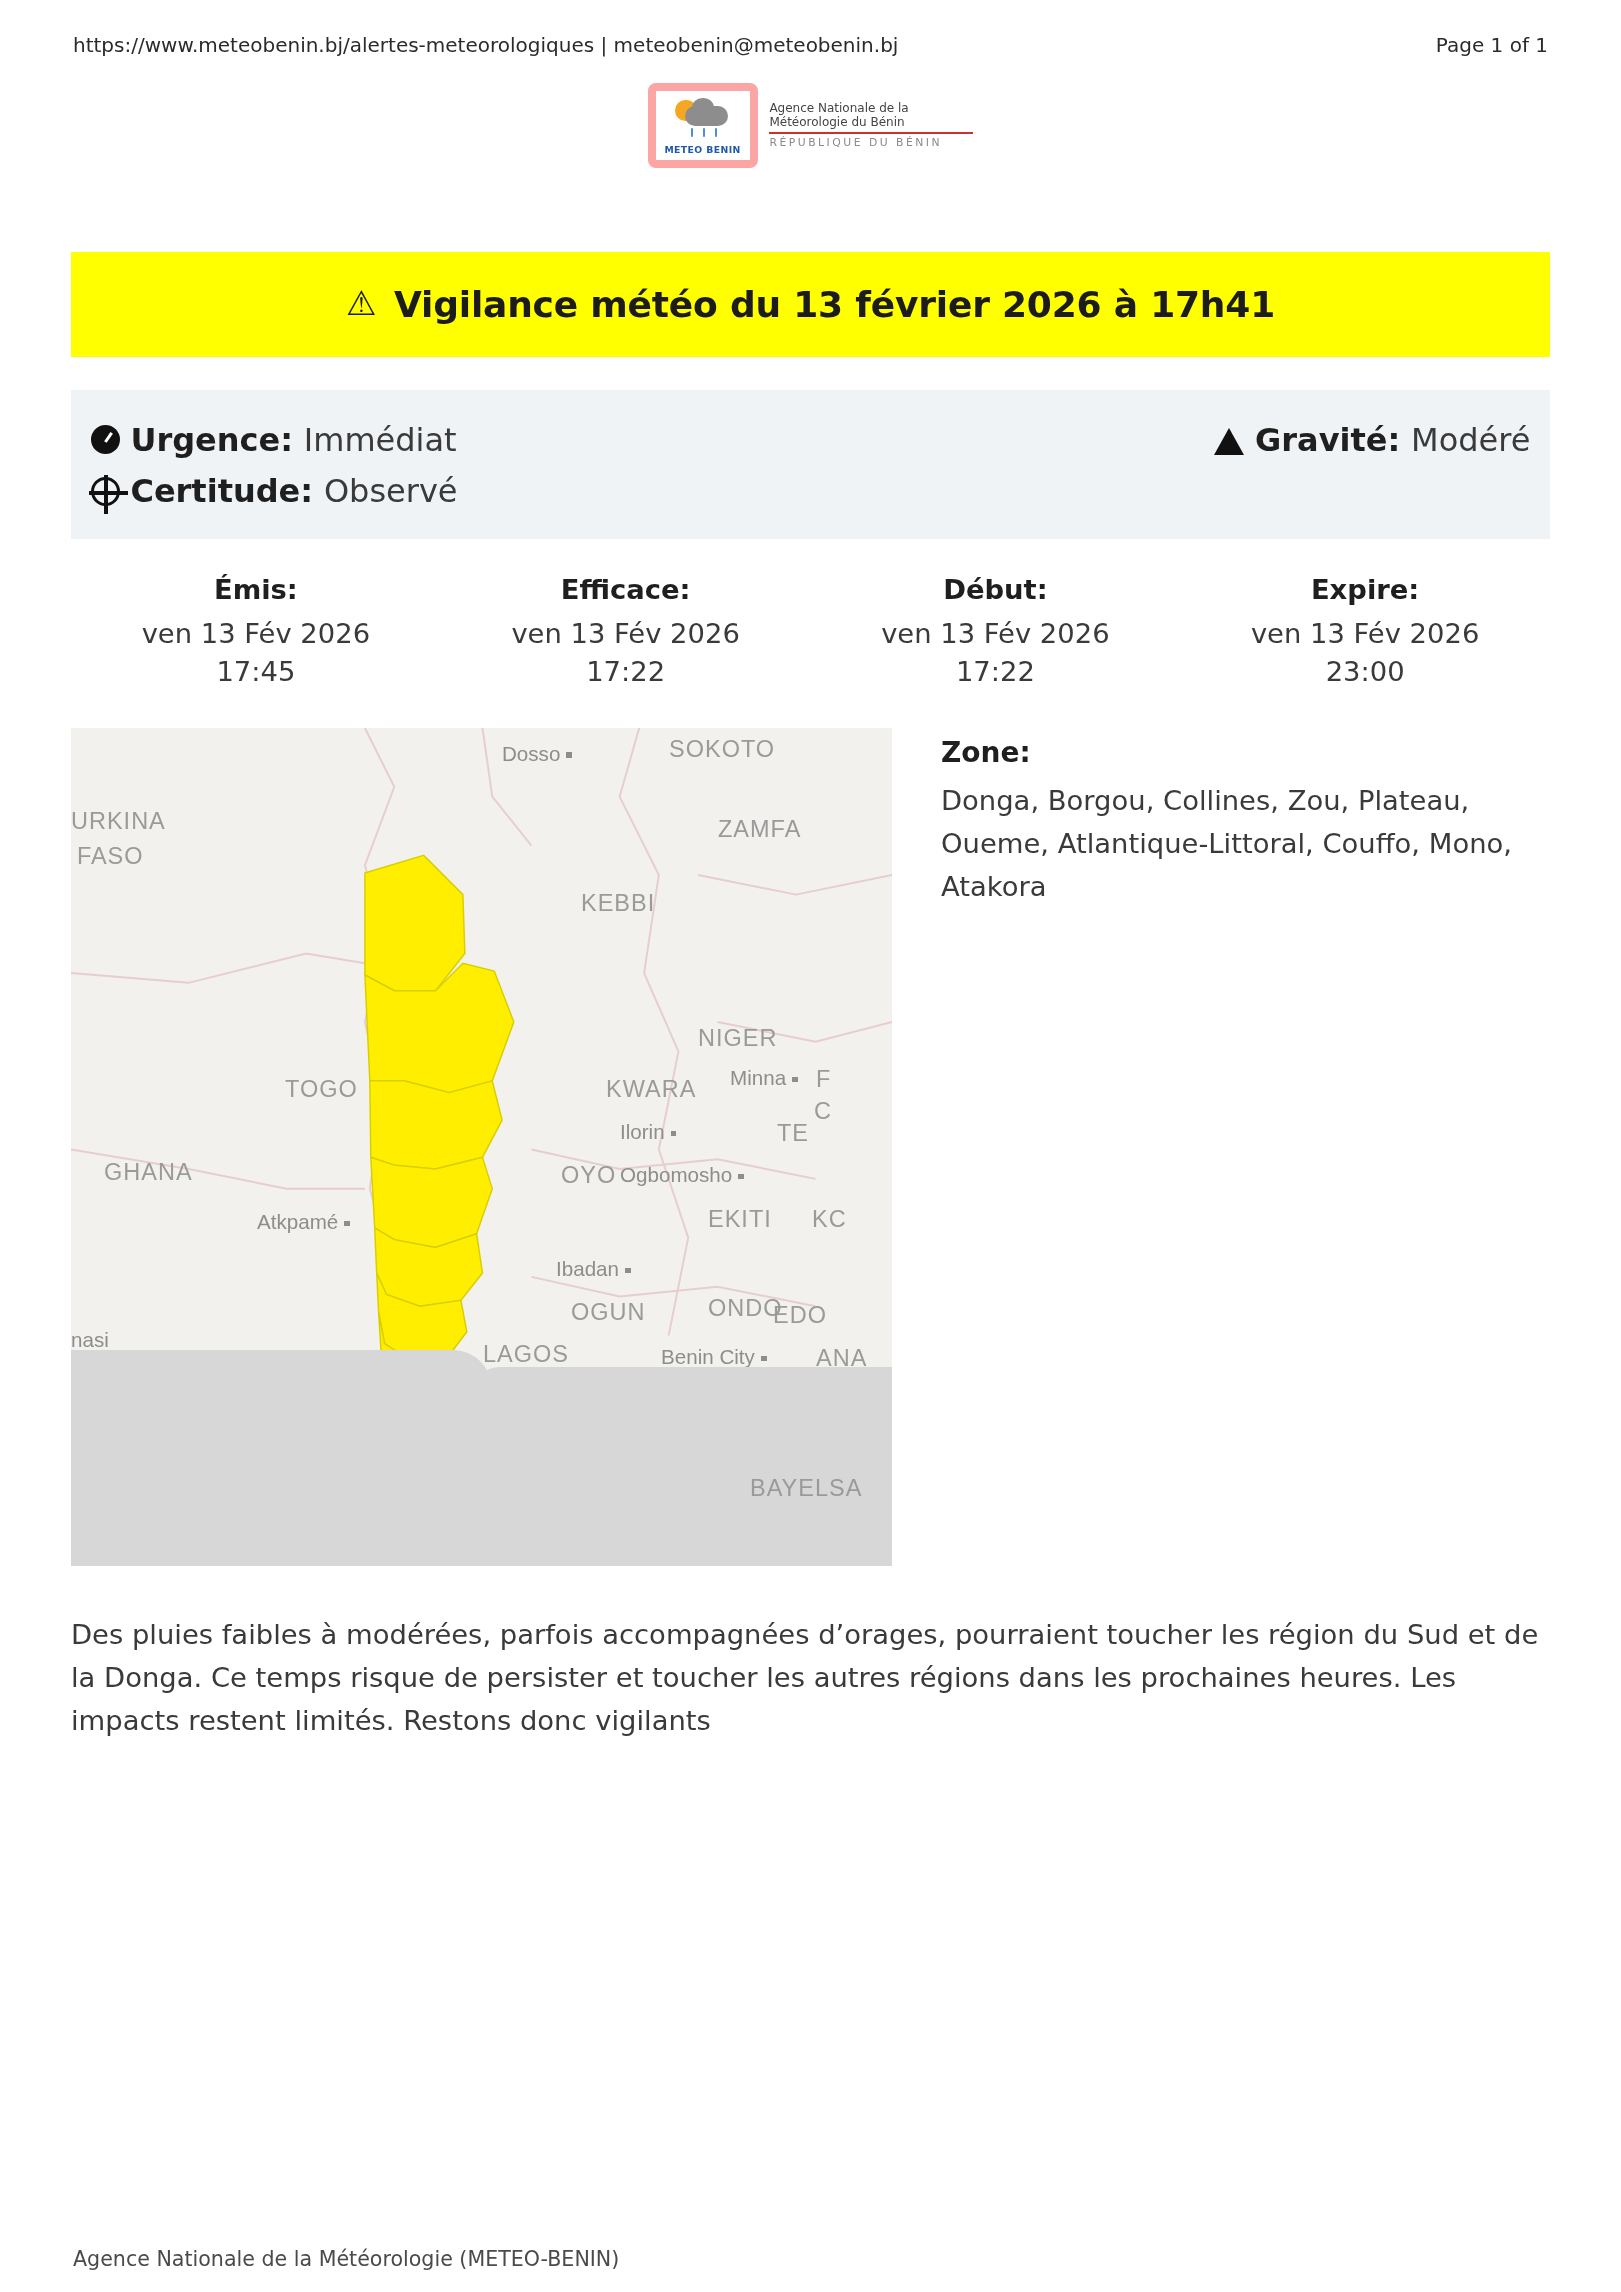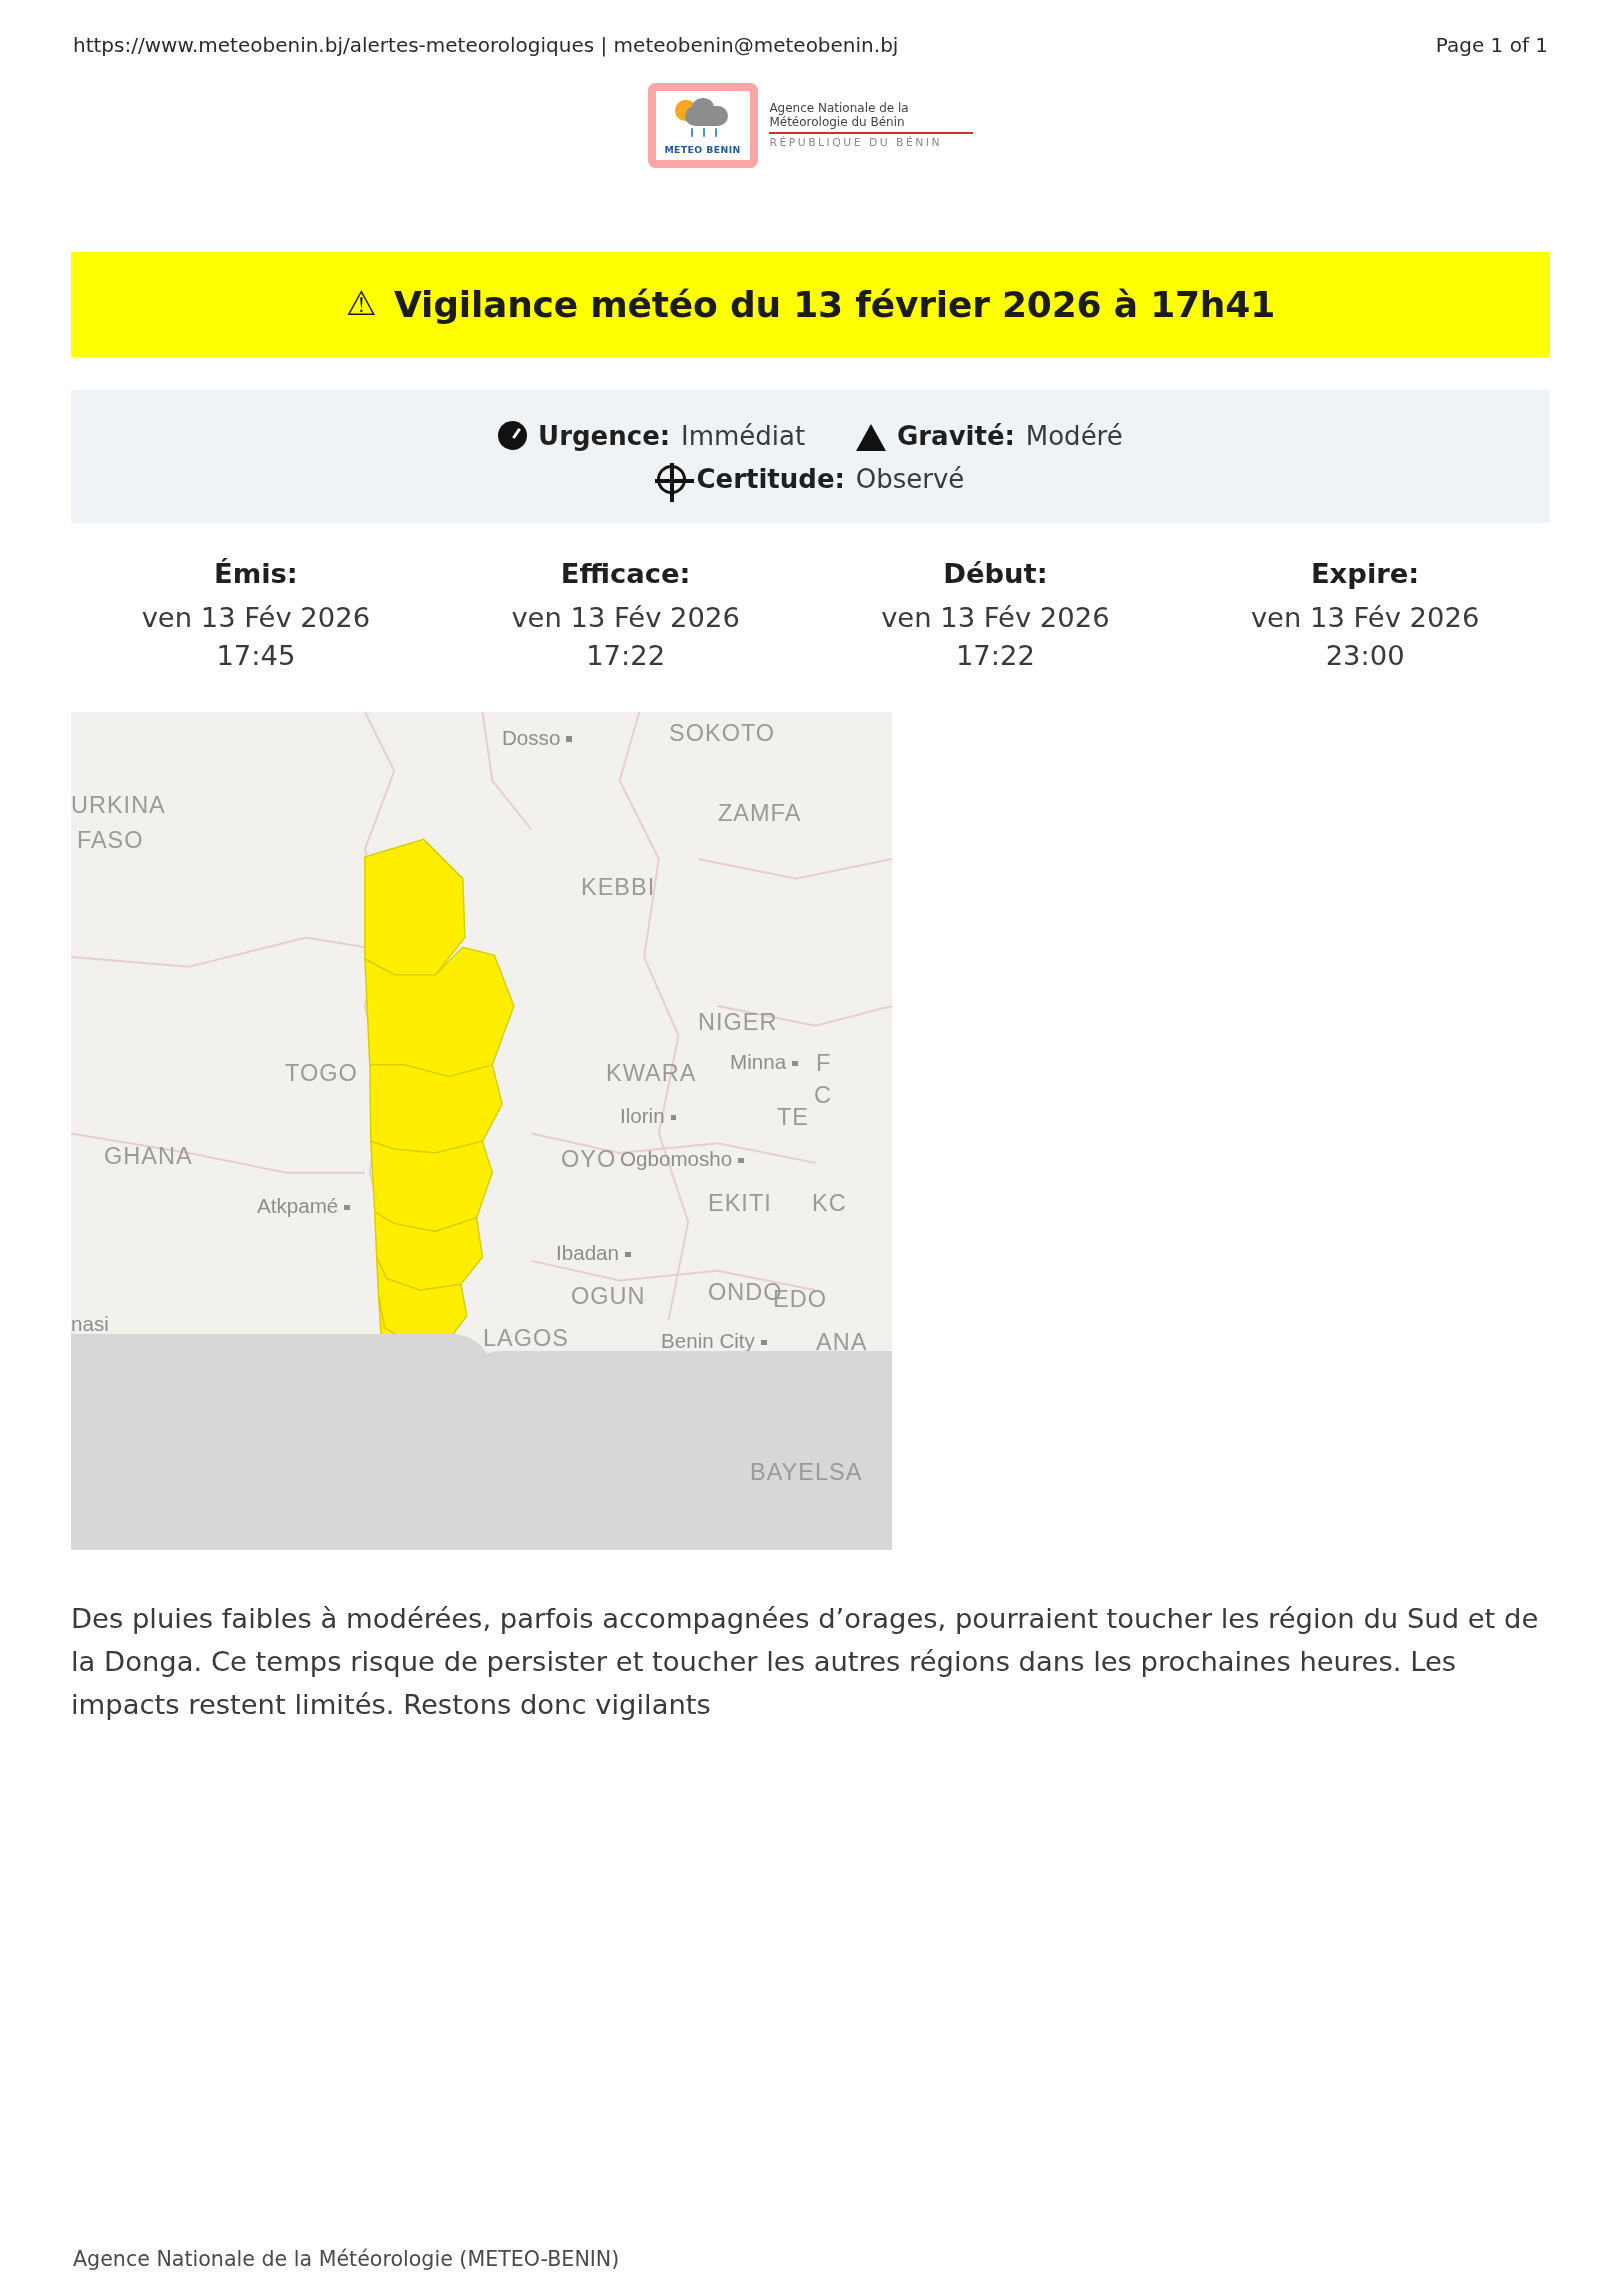--- a/index.html
+++ b/index.html
@@ -148,24 +148,24 @@
   }
 
   
   .meta-box {
     margin-top: 33px;
     background: #f0f3f6;
     padding: 31px 19.6px 29px 19.6px;
   }
   .meta-row {
     display: flex;
-    justify-content: center;
+    justify-content: space-between;
     align-items: center;
     gap: 51px;
-    font-size: 26px;
+    font-size: 32px;
     color: #3a3a3a;
   }
   .meta-row + .meta-row { margin-top: 13.7px; }
   .meta-item {
     display: flex;
     align-items: center;
     gap: 10.8px;
   }
   .meta-item b { color: #1f1f1f; }
   .ico {
@@ -483,20 +483,24 @@
           <div class="lbl dot" style="left: 0px; top: 727px;">di</div>
           <div class="lbl big" style="left: 706px; top: 392px;">TE</div>
           <div class="lbl big" style="left: 745px; top: 338px;">F</div>
           <div class="lbl big" style="left: 743px; top: 370px;">C</div>
           <div class="lbl big" style="left: 741px; top: 478px;">KC</div>
         </div>
       <div class="water"></div>
       <div class="lbl big" style="left:667px; top:747px; z-index:5;margin-left:12px;">BAYELSA</div>
     </div>
 
+    <div class="zone-text">
+      <div class="zlab">Zone:</div>
+      <div class="zval">Donga, Borgou, Collines, Zou, Plateau, Oueme, Atlantique-Littoral, Couffo, Mono, Atakora</div>
+    </div>
   </div>
 
   <div class="block">
     <div class="bd">Des pluies faibles à modérées, parfois accompagnées d’orages, pourraient toucher les région du Sud et de la Donga. Ce temps risque de persister et toucher les autres régions dans les prochaines heures. Les impacts restent limités. Restons donc vigilants</div>
   </div>
 
 
   <div class="footer">Agence Nationale de la Météorologie (METEO-BENIN)</div>
 </div>
 

